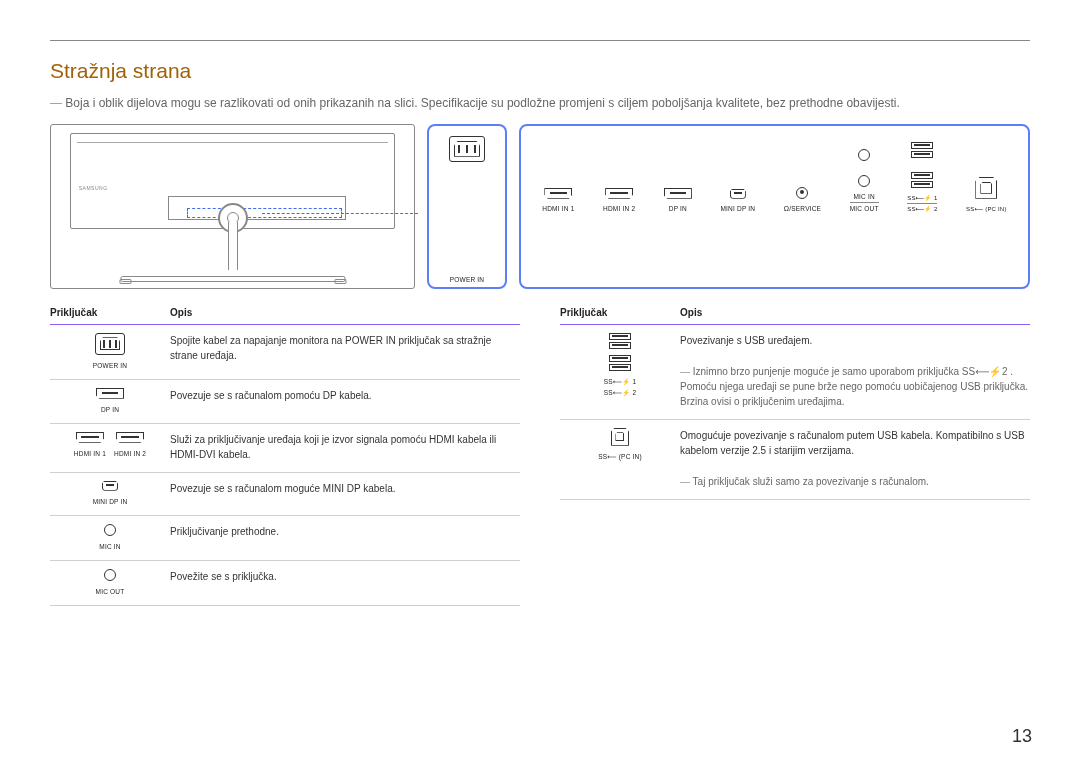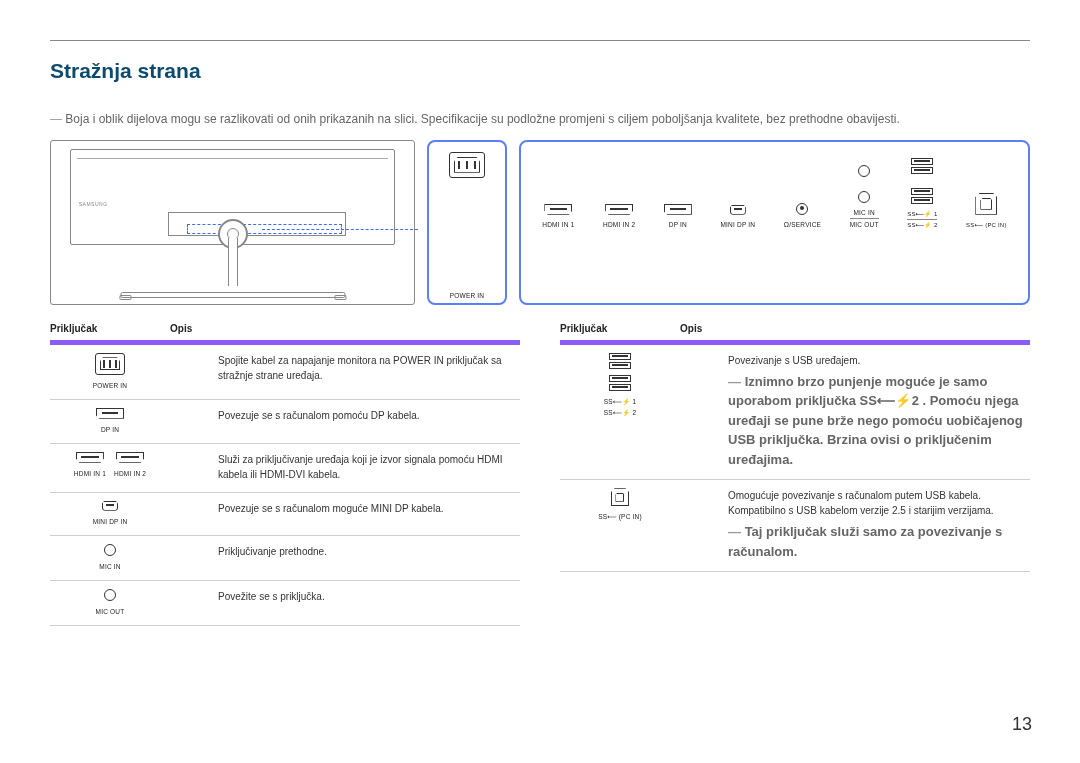--- a/index.html
+++ b/index.html
@@ -6,21 +6,21 @@
 body {
   font-family: Arial, Helvetica, sans-serif;
   color: #333;
   background: #fff;
   width: 1080px;
   height: 763px;
   padding: 40px 50px 20px;
   position: relative;
 }
 .hr-top { border: none; border-top: 1px solid #888; margin-bottom: 18px; }
-h2.section-title { font-size: 21px; font-weight: 700; color: #0c4a6e; margin-bottom: 28px; }
+h2.section-title { font-size: 21px; font-weight: 400; color: #a16207; margin-bottom: 12px; }
 .note-dash { font-size: 12px; color: #666; line-height: 1.4; }
 .note-dash::before { content: "― "; color: #999; }
 .diagram-row { display: flex; gap: 12px; margin-top: 12px; margin-bottom: 18px; }
 
 
 .monitor-diagram { width: 365px; height: 165px; border: 1px solid #888; border-radius: 3px; padding: 8px 12px 0; position: relative; }
 .monitor-screen { border: 1.2px solid #888; border-radius: 2px; height: 96px; position: relative; margin: 0 auto; width: 96%; }
 .monitor-screen::after { content:"SAMSUNG"; position:absolute; left:8px; top:54%; font-size:5px; letter-spacing:0.5px; color:#888; }
 .screen-top-line { position:absolute; top:8px; left:2%; right:2%; border-top:1px solid #aaa; }
 .back-slot { position:absolute; left:30%; bottom:8px; width:55%; height:24px; border:1px solid #888; }
@@ -61,33 +61,33 @@
 .usb-stack { display:flex; flex-direction:column; gap:2px; }
 .usb-b { width:22px; height:22px; border:1.5px solid #333; display:flex;align-items:center;justify-content:center; clip-path: polygon(20% 0,80% 0,100% 20%,100% 100%,0 100%,0 20%);}
 .usb-b-inner { width:12px; height:12px; border:1.5px solid #333; clip-path: polygon(20% 0,80% 0,100% 20%,100% 100%,0 100%,0 20%);}
 .omega::before{content:"Ω"; font-size:7px;}
 .ss-label{font-size:6px; white-space:nowrap;}
 .usb-b.sm{width:18px;height:18px;} .usb-b.sm .usb-b-inner{width:9px;height:9px;}
 
 
 .tables { display:flex; gap:40px; }
 .tbl { flex:1; font-size:10px; }
-.tbl-head { display:flex; border-bottom:5px solid #8b5cf6; padding-bottom:6px; font-weight:600; color:#222; }
+.tbl-head { display:flex; border-bottom:1px solid #8b5cf6; padding-bottom:6px; font-weight:600; color:#222; }
 .tbl-head .c1 { width:120px; }
-.trow { display:flex; border-bottom:1px solid #cfcfcf; padding: 8px 0 10px; gap: 48px; }
+.trow { display:flex; border-bottom:1px solid #cfcfcf; padding: 8px 0 10px; }
 .trow .c1 { width:120px; display:flex; justify-content:center; }
 .trow .c2 { flex:1; line-height:1.5; color:#333; }
 .port-cell { display:flex; flex-direction:column; align-items:center; gap:3px; }
 .port-cell .lbl { font-size:6.5px; }
 .port-cell-row { display:flex; gap:8px; justify-content:center;}
 .sub-hr { border:none; border-top:1px solid #cfcfcf; margin:6px 0; }
-.subnote { font-size:13px; color:#666; display:block; margin-top:4px;font-weight:bold;}
+.subnote { font-size:10px; color:#666; display:block; margin-top:16px;}
 .subnote::before { content:"― "; color:#999; }
 
-.page-number { position:absolute; bottom:28px; right:48px; font-size:18px; color:#333; }
+.page-number { position:absolute; bottom:16px; right:48px; font-size:18px; color:#333; }
 </style>
 </head>
 <body>
 
 <hr class="hr-top">
 
 <h2 class="section-title">Stražnja strana</h2>
 <p class="note-dash">Boja i oblik dijelova mogu se razlikovati od onih prikazanih na slici. Specifikacije su podložne promjeni s ciljem poboljšanja kvalitete, bez prethodne obavijesti.</p>
 
 <div class="diagram-row">

